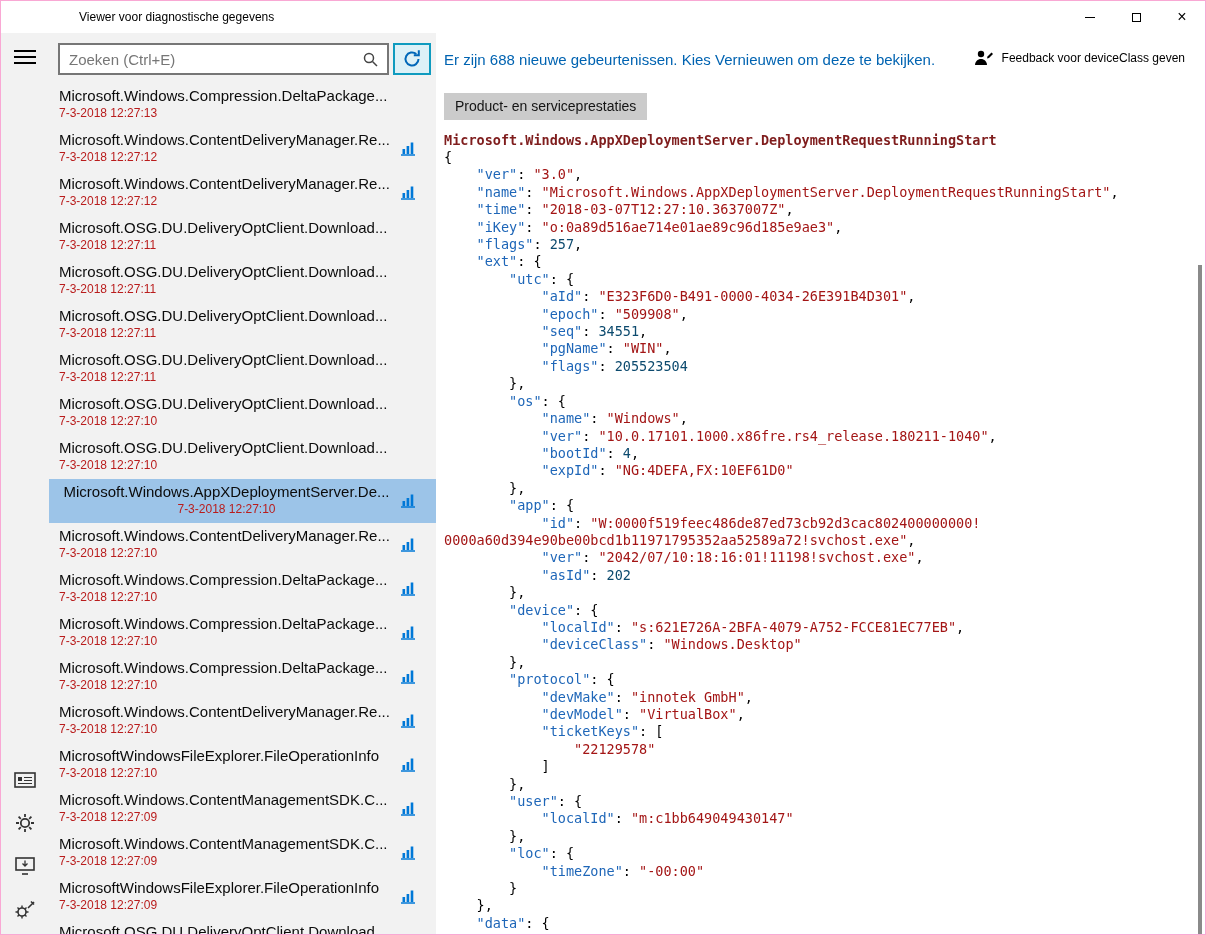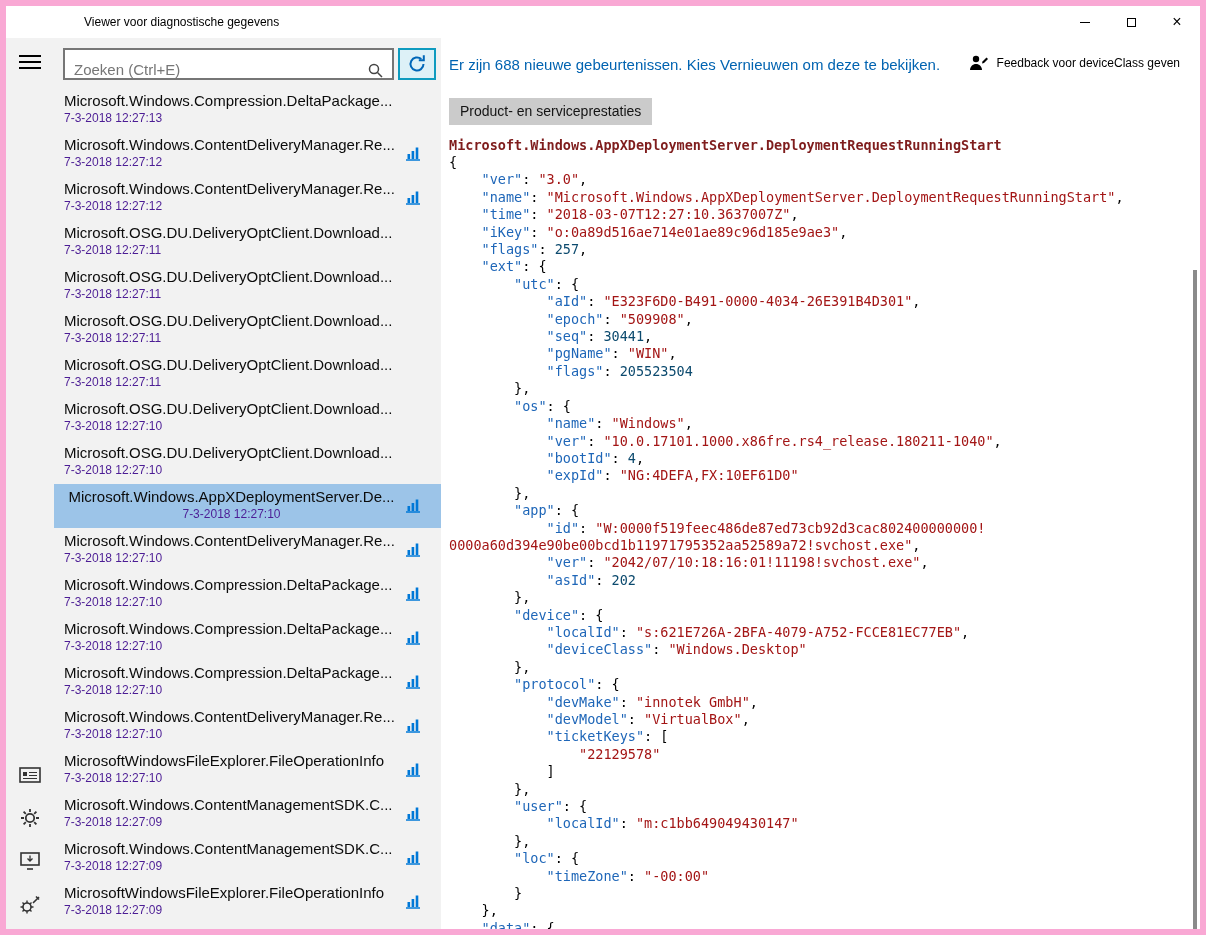--- a/index.html
+++ b/index.html
@@ -5,21 +5,21 @@
   * { box-sizing: border-box; }
   html, body { margin: 0; padding: 0; }
   body {
     width: 1206px; height: 935px;
     font-family: "Liberation Sans", sans-serif;
     background: #fff; overflow: hidden; position: relative;
     color: #000;
   }
   .window {
     position: absolute; inset: 0;
-    border: 6px solid #f9a8d4;
+    border: 1px solid #f9a8d4;
     display: flex; flex-direction: column;
     background: #fff;
   }
   
   .titlebar { flex: 0 0 32px; display: flex; align-items: center; background: #fff; }
   .titlebar .title { margin-left: 78px; font-size: 12px; color: #000; }
   .win-controls { margin-left: auto; display: flex; height: 100%; }
   .win-btn { width: 46px; height: 100%; display: flex; align-items: center; justify-content: center; cursor: pointer; background: #fff; border: none; padding: 0; }
   .min-bar { width: 10px; height: 1px; background: #000; display: block; }
   .max-box { width: 9px; height: 9px; border: 1px solid #000; display: block; }
@@ -27,30 +27,30 @@
   
   .app-body { flex: 1; display: flex; min-height: 0; }
   
   .left-panel { width: 435px; flex: none; background: #f2f2f2; position: relative; }
   .rail { position: absolute; left: 0; top: 0; bottom: 0; width: 48px; display: flex; flex-direction: column; align-items: center; z-index: 2; }
   .rail-btn { background: none; border: none; padding: 4px; cursor: pointer; display: flex; align-items: center; justify-content: center; }
   .menu-btn { margin-top: 12px; }
   .rail-bottom { margin-top: auto; margin-bottom: 10px; display: flex; flex-direction: column; gap: 16px; align-items: center; }
   .left-content { position: absolute; left: 48px; right: 0; top: 0; bottom: 0; display: flex; flex-direction: column; }
   .search-row { flex: none; display: flex; gap: 4px; margin: 10px 5px 8px 9px; height: 32px; }
-  .search-box { flex: 1; display: flex; align-items: flex-end; background: #fff; border: 2px solid #767676; }
+  .search-box { flex: 1; display: flex; align-items: center; background: #fff; border: 2px solid #767676; }
   .search-box input { flex: 1; border: none; outline: none; background: transparent; font-family: "Liberation Sans", sans-serif; font-size: 15px; padding: 0 6px 0 9px; color: #000; }
   .search-box input::placeholder { color: #767676; opacity: 1; }
   .search-icon-wrap { display: flex; padding-right: 9px; }
   .refresh-btn { flex: none; width: 38px; background: #ddf1f7; border: 2px solid #0f9bbf; display: flex; align-items: center; justify-content: center; cursor: pointer; }
   .event-list { flex: 1; overflow: hidden; }
   .event-row { height: 44px; padding: 4px 42px 0 10px; position: relative; cursor: pointer; }
   .event-row.selected { background: #9cc4e8; text-align: center; }
   .ev-title { font-size: 15px; color: #0b0b0b; white-space: nowrap; overflow: hidden; }
-  .ev-time { font-size: 12px; color: #4c1d95; margin-top: 2px; }
+  .ev-time { font-size: 12px; color: #b91c1c; margin-top: 2px; }
   .ev-chart { position: absolute; right: 20px; top: 14px; display: flex; }
   
   .main-panel { flex: 1; min-width: 0; background: #fff; position: relative; padding: 0 10px 0 8px; overflow: hidden; }
   .banner-row { display: flex; align-items: flex-end; padding-top: 15px; }
   .banner { flex: 1; color: #0063b1; font-size: 15px; }
   .feedback { display: flex; align-items: center; gap: 9px; font-size: 12px; color: #000; white-space: nowrap; margin-left: 16px; margin-right: 4px; cursor: pointer; background: none; border: none; font-family: "Liberation Sans", sans-serif; }
   .chip { display: inline-block; background: #cbcbcb; color: #141414; font-size: 14px; padding: 5px 11px 6px 11px; margin-top: 25px; cursor: pointer; border: none; font-family: Liberation Sans, sans-serif; }
   .event-title { font-family: "DejaVu Sans Mono", "Liberation Mono", monospace; font-weight: bold; font-size: 13.5px; margin-top: 12px; color: #7f1d1d; white-space: nowrap; }
   .json { font-family: "DejaVu Sans Mono", "Liberation Mono", monospace; font-size: 13.5px; line-height: 17.4px; margin-top: 1px; }
   .json-line { white-space: pre; }
@@ -345,21 +345,21 @@
           <div class="json-line"><span class="tok-p">{</span></div>
           <div class="json-line"><span class="tok-p">    </span><span class="tok-k">"ver"</span><span class="tok-p">: </span><span class="tok-s">"3.0"</span><span class="tok-p">,</span></div>
           <div class="json-line"><span class="tok-p">    </span><span class="tok-k">"name"</span><span class="tok-p">: </span><span class="tok-s">"Microsoft.Windows.AppXDeploymentServer.DeploymentRequestRunningStart"</span><span class="tok-p">,</span></div>
           <div class="json-line"><span class="tok-p">    </span><span class="tok-k">"time"</span><span class="tok-p">: </span><span class="tok-s">"2018-03-07T12:27:10.3637007Z"</span><span class="tok-p">,</span></div>
           <div class="json-line"><span class="tok-p">    </span><span class="tok-k">"iKey"</span><span class="tok-p">: </span><span class="tok-s">"o:0a89d516ae714e01ae89c96d185e9ae3"</span><span class="tok-p">,</span></div>
           <div class="json-line"><span class="tok-p">    </span><span class="tok-k">"flags"</span><span class="tok-p">: </span><span class="tok-n">257</span><span class="tok-p">,</span></div>
           <div class="json-line"><span class="tok-p">    </span><span class="tok-k">"ext"</span><span class="tok-p">: {</span></div>
           <div class="json-line"><span class="tok-p">        </span><span class="tok-k">"utc"</span><span class="tok-p">: {</span></div>
           <div class="json-line"><span class="tok-p">            </span><span class="tok-k">"aId"</span><span class="tok-p">: </span><span class="tok-s">"E323F6D0-B491-0000-4034-26E391B4D301"</span><span class="tok-p">,</span></div>
           <div class="json-line"><span class="tok-p">            </span><span class="tok-k">"epoch"</span><span class="tok-p">: </span><span class="tok-s">"509908"</span><span class="tok-p">,</span></div>
-          <div class="json-line"><span class="tok-p">            </span><span class="tok-k">"seq"</span><span class="tok-p">: </span><span class="tok-n">30441</span><span class="tok-p">,</span></div>
+          <div class="json-line"><span class="tok-p">            </span><span class="tok-k">"seq"</span><span class="tok-p">: </span><span class="tok-n">34551</span><span class="tok-p">,</span></div>
           <div class="json-line"><span class="tok-p">            </span><span class="tok-k">"pgName"</span><span class="tok-p">: </span><span class="tok-s">"WIN"</span><span class="tok-p">,</span></div>
           <div class="json-line"><span class="tok-p">            </span><span class="tok-k">"flags"</span><span class="tok-p">: </span><span class="tok-n">205523504</span></div>
           <div class="json-line"><span class="tok-p">        },</span></div>
           <div class="json-line"><span class="tok-p">        </span><span class="tok-k">"os"</span><span class="tok-p">: {</span></div>
           <div class="json-line"><span class="tok-p">            </span><span class="tok-k">"name"</span><span class="tok-p">: </span><span class="tok-s">"Windows"</span><span class="tok-p">,</span></div>
           <div class="json-line"><span class="tok-p">            </span><span class="tok-k">"ver"</span><span class="tok-p">: </span><span class="tok-s">"10.0.17101.1000.x86fre.rs4_release.180211-1040"</span><span class="tok-p">,</span></div>
           <div class="json-line"><span class="tok-p">            </span><span class="tok-k">"bootId"</span><span class="tok-p">: </span><span class="tok-n">4</span><span class="tok-p">,</span></div>
           <div class="json-line"><span class="tok-p">            </span><span class="tok-k">"expId"</span><span class="tok-p">: </span><span class="tok-s">"NG:4DEFA,FX:10EF61D0"</span></div>
           <div class="json-line"><span class="tok-p">        },</span></div>
           <div class="json-line"><span class="tok-p">        </span><span class="tok-k">"app"</span><span class="tok-p">: {</span></div>

